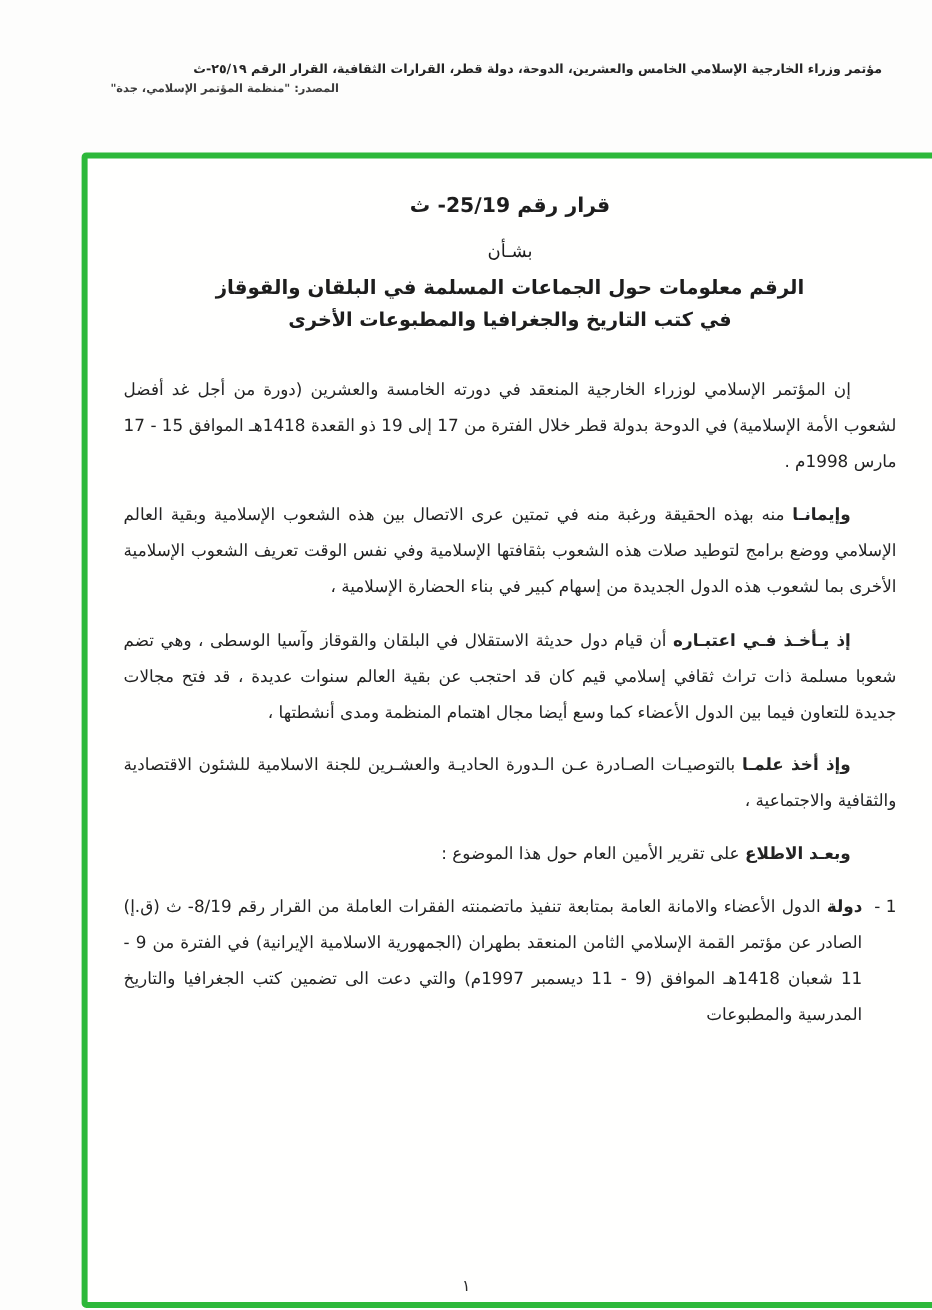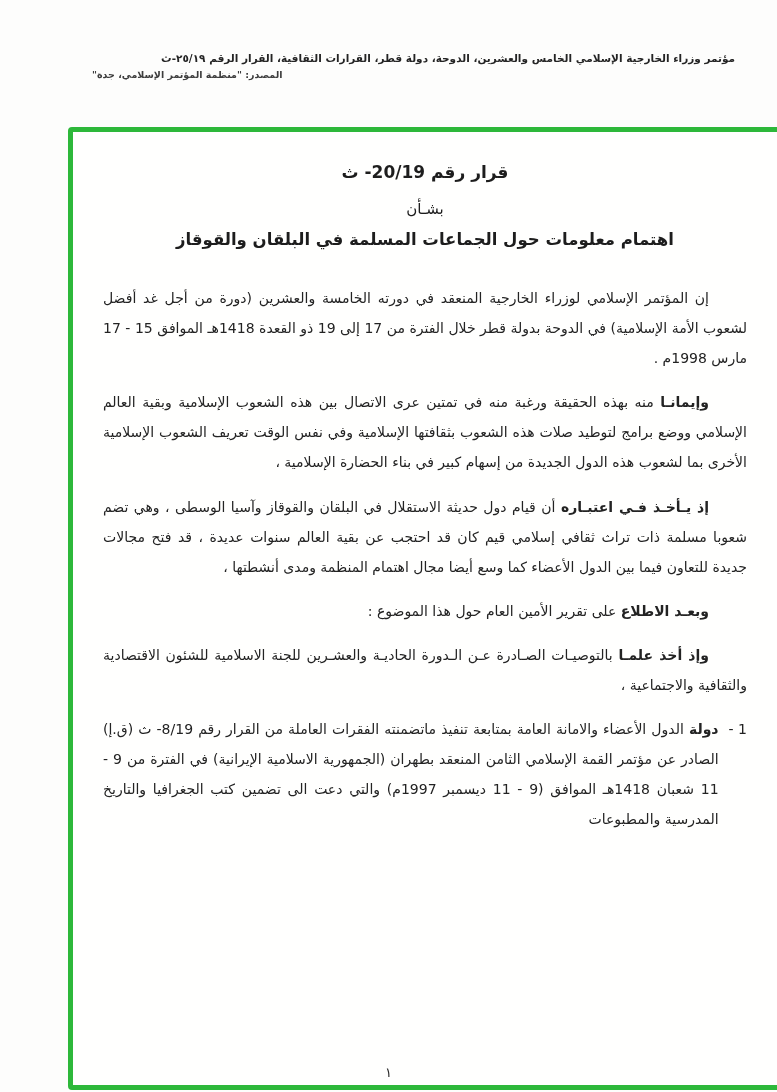--- a/index.html
+++ b/index.html
@@ -123,45 +123,46 @@
 <div class="page">
 
   <div class="citation">
     <div class="citation-line1">مؤتمر وزراء الخارجية الإسلامي الخامس والعشرين، الدوحة، دولة قطر، القرارات الثقافية، القرار الرقم ٢٥/١٩-ث</div>
     <div class="citation-line2">المصدر:  "منظمة المؤتمر الإسلامي، جدة"</div>
   </div>
 
   <div class="doc-frame">
 
     <div class="title-block">
-      <div class="title-1">قرار رقم 20/19- ث</div>
+      <div class="title-1">قرار رقم 25/19- ث</div>
       <div class="title-2">بشـأن</div>
-      <div class="title-3">اهتمام معلومات حول الجماعات المسلمة في البلقان والقوقاز</div>
+      <div class="title-3">الرقم معلومات حول الجماعات المسلمة في البلقان والقوقاز</div>
+      <div class="title-4">في كتب التاريخ والجغرافيا والمطبوعات الأخرى</div>
     </div>
 
     <div class="body-text">
 
       <p class="para">
         <span>إن المؤتمر الإسلامي لوزراء الخارجية المنعقد في دورته الخامسة والعشرين (دورة من أجل غد أفضل لشعوب الأمة الإسلامية) في الدوحة بدولة قطر خلال الفترة من 17 إلى 19 ذو القعدة 1418هـ الموافق 15 - 17 مارس 1998م .</span>
       </p>
 
       <p class="para">
         <b class="lead">وإيمانـا</b><span> منه بهذه الحقيقة ورغبة منه في تمتين عرى الاتصال بين هذه الشعوب الإسلامية وبقية العالم الإسلامي ووضع برامج لتوطيد صلات هذه الشعوب بثقافتها الإسلامية وفي نفس الوقت تعريف الشعوب الإسلامية الأخرى بما لشعوب هذه الدول الجديدة من إسهام كبير في بناء الحضارة الإسلامية ،</span>
       </p>
 
       <p class="para">
         <b class="lead">إذ يـأخـذ فـي اعتبـاره</b><span> أن قيام دول حديثة الاستقلال في البلقان والقوقاز وآسيا الوسطى ، وهي تضم شعوبا مسلمة ذات تراث ثقافي إسلامي قيم كان قد احتجب عن بقية العالم سنوات عديدة ، قد فتح مجالات جديدة للتعاون فيما بين الدول الأعضاء كما وسع أيضا مجال اهتمام المنظمة ومدى أنشطتها ،</span>
       </p>
 
       <p class="para">
-        <b class="lead">وبعـد الاطلاع</b><span> على تقرير الأمين العام حول هذا الموضوع :</span>
+        <b class="lead">وإذ أخذ علمـا</b><span> بالتوصيـات الصـادرة عـن الـدورة الحاديـة والعشـرين للجنة الاسلامية للشئون الاقتصادية والثقافية والاجتماعية ،</span>
       </p>
 
       <p class="para">
-        <b class="lead">وإذ أخذ علمـا</b><span> بالتوصيـات الصـادرة عـن الـدورة الحاديـة والعشـرين للجنة الاسلامية للشئون الاقتصادية والثقافية والاجتماعية ،</span>
+        <b class="lead">وبعـد الاطلاع</b><span> على تقرير الأمين العام حول هذا الموضوع :</span>
       </p>
 
       <div class="item">
         <span class="item-number">1 -</span>
         <div class="item-body">
           <b class="lead">دولة</b><span> الدول الأعضاء والامانة العامة بمتابعة تنفيذ ماتضمنته الفقرات العاملة من القرار رقم 8/19- ث (ق.إ) الصادر عن مؤتمر القمة الإسلامي الثامن المنعقد بطهران (الجمهورية الاسلامية الإيرانية) في الفترة من 9 - 11 شعبان 1418هـ الموافق (9 - 11 ديسمبر 1997م) والتي دعت الى تضمين كتب الجغرافيا والتاريخ المدرسية والمطبوعات</span>
         </div>
       </div>
 
     </div>

